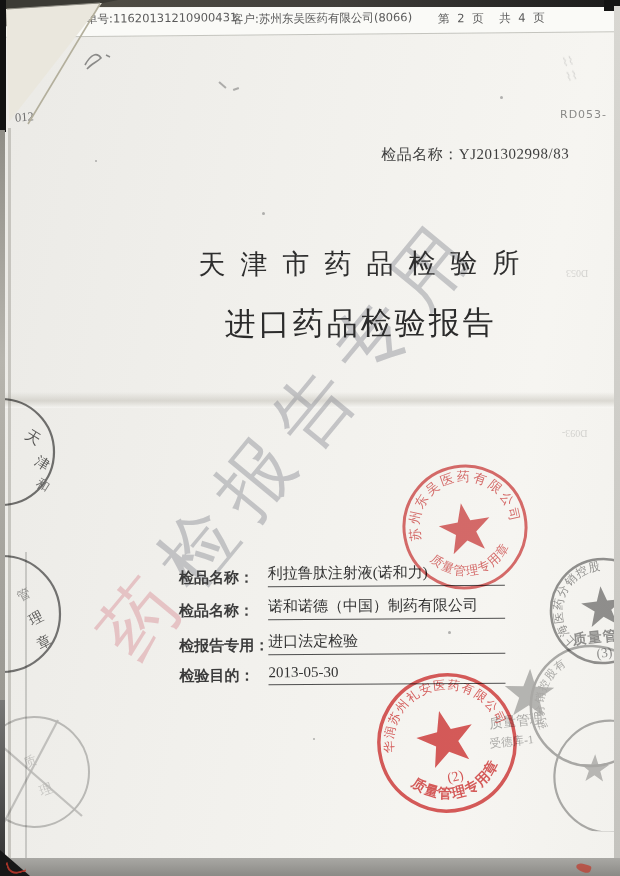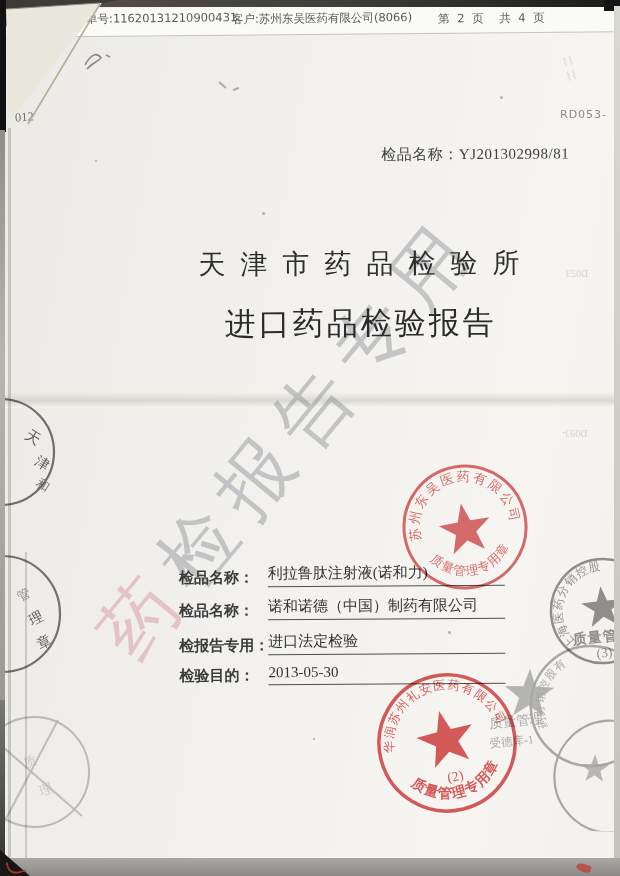--- a/index.html
+++ b/index.html
@@ -111,21 +111,21 @@
 <div class="speck" style="left:500px;top:96px;"></div>
 <div class="speck" style="left:313px;top:738px;width:2px;height:2px;"></div>
 <div class="speck" style="left:95px;top:160px;width:2px;height:2px;"></div>
 
 <div class="wm">
   <span class="pink">药</span><span class="gray">检报告专用</span>
 </div>
 
 <div class="content">
   <div class="report-no">
-    <span>检品名称：</span><span>YJ201302998/81</span>
+    <span>检品名称：</span><span>YJ201302998/83</span>
   </div>
   <div class="title1">天津市药品检验所</div>
   <div class="title2">进口药品检验报告</div>
 
   <div class="frow r0">
     <span class="lab">检品名称：</span>
     <span class="val">利拉鲁肽注射液(诺和力)</span>
   </div>
   <div class="frow r1">
     <span class="lab">检品名称：</span>

